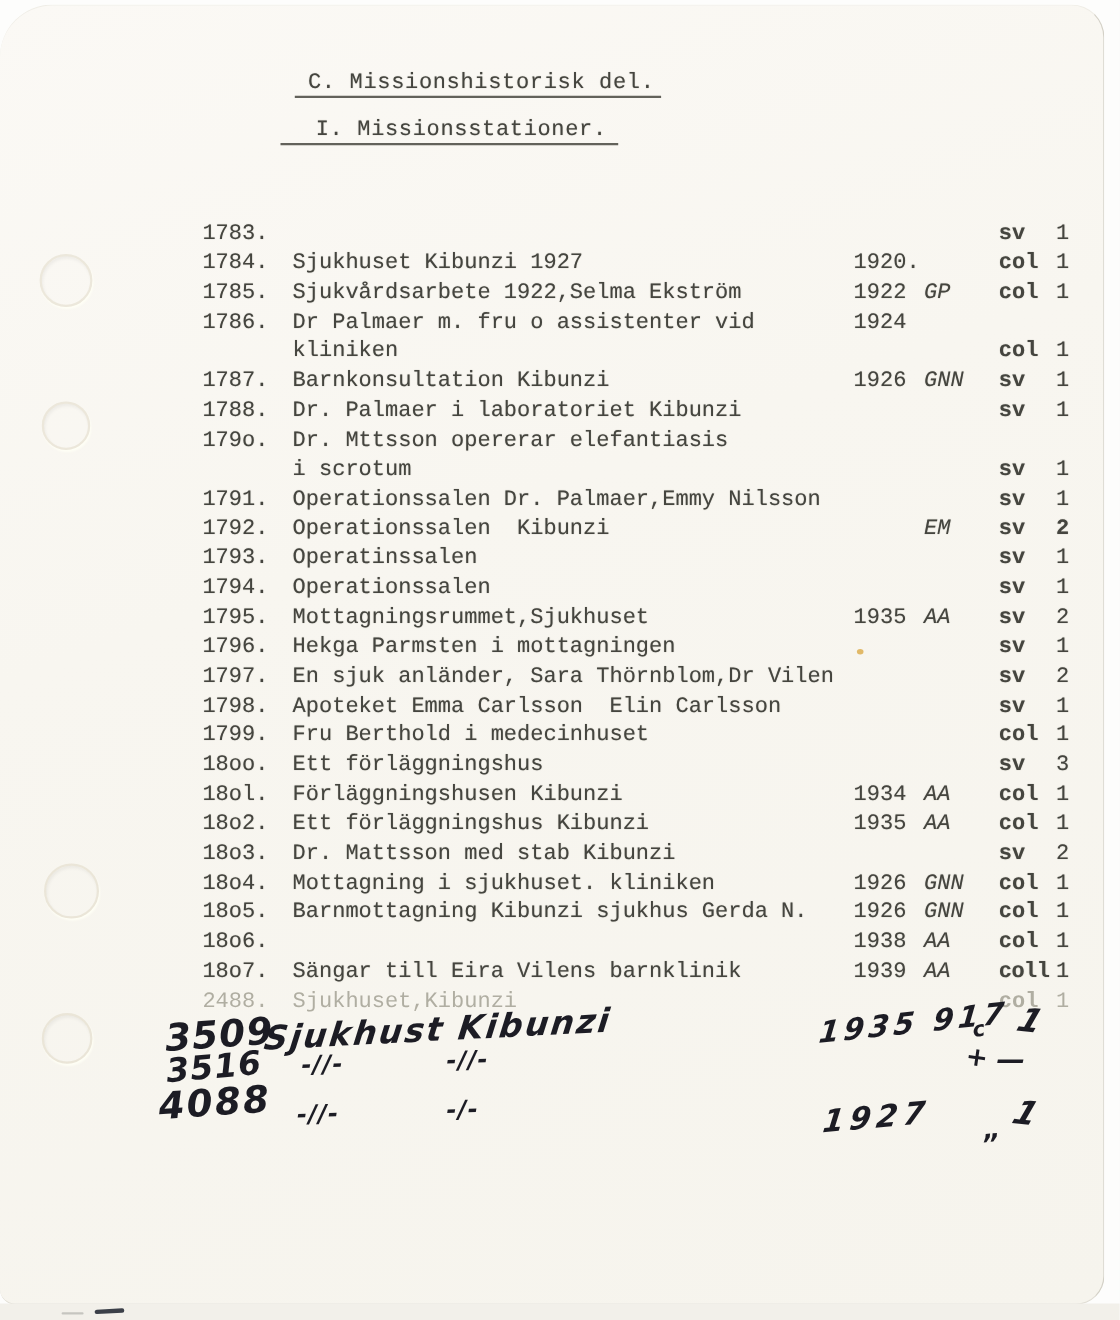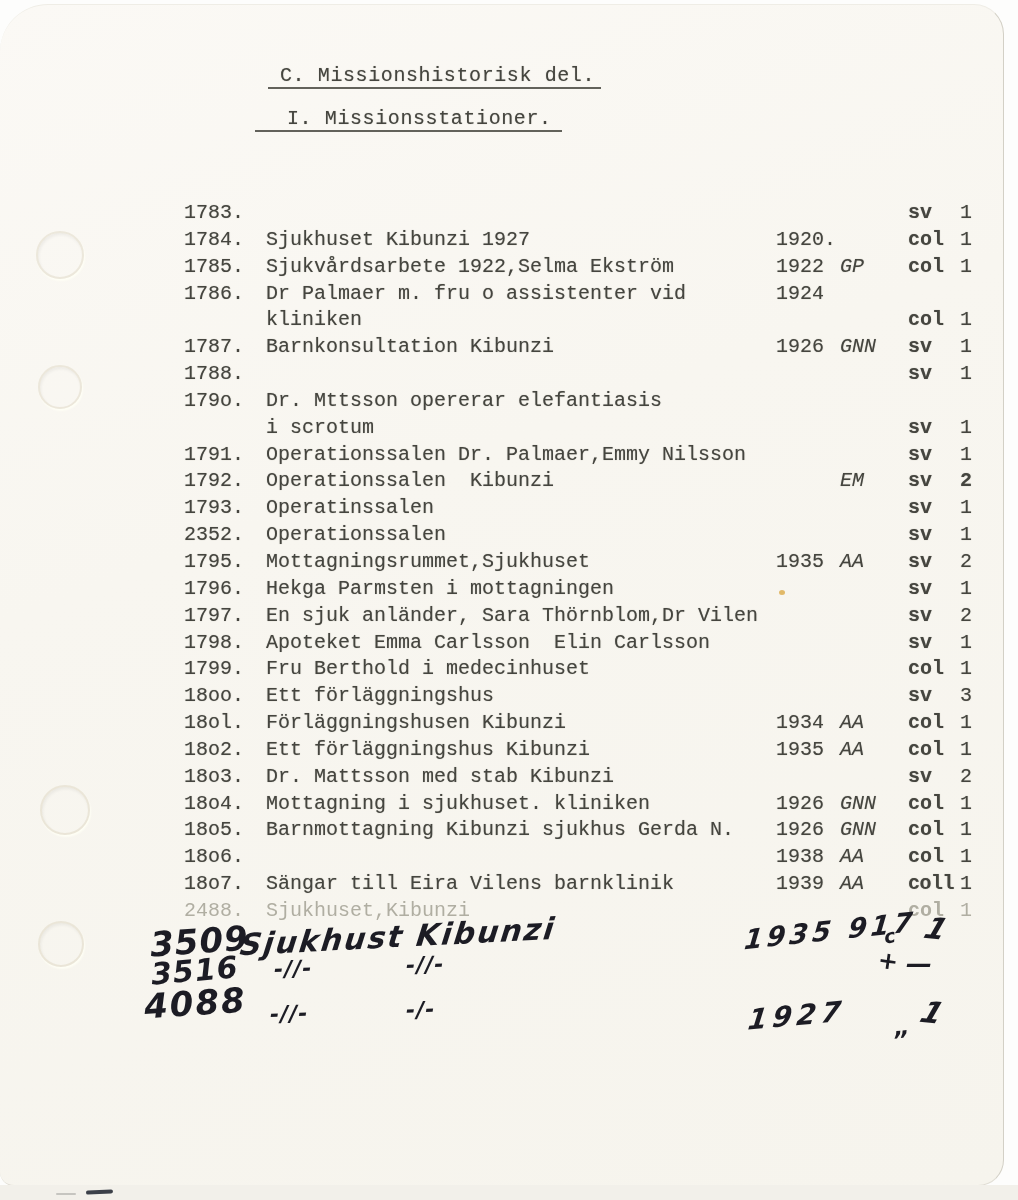--- a/index.html
+++ b/index.html
@@ -87,27 +87,27 @@
       <span>I. Missionsstationer.</span>
     </div>
 
     <div class="list typed">
         <div class="line" data-idx="0"><span class="c-num">1783.</span><span class="c-year"></span><span class="c-code"></span><span class="c-type">sv</span><span class="c-count">1</span></div>
         <div class="line" data-idx="1"><span class="c-num">1784.</span><span class="c-title">Sjukhuset Kibunzi 1927</span><span class="c-year">1920.</span><span class="c-code"></span><span class="c-type">col</span><span class="c-count">1</span></div>
         <div class="line" data-idx="2"><span class="c-num">1785.</span><span class="c-title">Sjukvårdsarbete 1922,Selma Ekström</span><span class="c-year">1922</span><span class="c-code">GP</span><span class="c-type">col</span><span class="c-count">1</span></div>
         <div class="line" data-idx="3"><span class="c-num">1786.</span><span class="c-title">Dr Palmaer m. fru o assistenter vid</span><span class="c-year">1924</span><span class="c-code"></span></div>
         <div class="line" data-idx="3"><span class="c-title">kliniken</span><span class="c-type">col</span><span class="c-count">1</span></div>
         <div class="line" data-idx="4"><span class="c-num">1787.</span><span class="c-title">Barnkonsultation Kibunzi</span><span class="c-year">1926</span><span class="c-code">GNN</span><span class="c-type">sv</span><span class="c-count">1</span></div>
-        <div class="line" data-idx="5"><span class="c-num">1788.</span><span class="c-year"></span><span class="c-code"></span><span class="c-type">sv</span><span class="c-count">1</span></div>
+        <div class="line" data-idx="5"><span class="c-num">1788.</span><span class="c-title">Dr. Palmaer i laboratoriet Kibunzi</span><span class="c-year"></span><span class="c-code"></span><span class="c-type">sv</span><span class="c-count">1</span></div>
         <div class="line" data-idx="6"><span class="c-num">179o.</span><span class="c-title">Dr. Mttsson opererar elefantiasis</span><span class="c-year"></span><span class="c-code"></span></div>
         <div class="line" data-idx="6"><span class="c-title">i scrotum</span><span class="c-type">sv</span><span class="c-count">1</span></div>
         <div class="line" data-idx="7"><span class="c-num">1791.</span><span class="c-title">Operationssalen Dr. Palmaer,Emmy Nilsson</span><span class="c-year"></span><span class="c-code"></span><span class="c-type">sv</span><span class="c-count">1</span></div>
         <div class="line" data-idx="8"><span class="c-num">1792.</span><span class="c-title">Operationssalen  Kibunzi</span><span class="c-year"></span><span class="c-code">EM</span><span class="c-type">sv</span><span class="c-count">2</span></div>
         <div class="line" data-idx="9"><span class="c-num">1793.</span><span class="c-title">Operatinssalen</span><span class="c-year"></span><span class="c-code"></span><span class="c-type">sv</span><span class="c-count">1</span></div>
-        <div class="line" data-idx="10"><span class="c-num">2352.</span><span class="c-title">Operationssalen</span><span class="c-year"></span><span class="c-code"></span><span class="c-type">sv</span><span class="c-count">1</span></div>
+        <div class="line" data-idx="10"><span class="c-num">1794.</span><span class="c-title">Operationssalen</span><span class="c-year"></span><span class="c-code"></span><span class="c-type">sv</span><span class="c-count">1</span></div>
         <div class="line" data-idx="11"><span class="c-num">1795.</span><span class="c-title">Mottagningsrummet,Sjukhuset</span><span class="c-year">1935</span><span class="c-code">AA</span><span class="c-type">sv</span><span class="c-count">2</span></div>
         <div class="line" data-idx="12"><span class="c-num">1796.</span><span class="c-title">Hekga Parmsten i mottagningen</span><span class="c-year"></span><span class="c-code"></span><span class="c-type">sv</span><span class="c-count">1</span></div>
         <div class="line" data-idx="13"><span class="c-num">1797.</span><span class="c-title">En sjuk anländer, Sara Thörnblom,Dr Vilen</span><span class="c-year"></span><span class="c-code"></span><span class="c-type">sv</span><span class="c-count">2</span></div>
         <div class="line" data-idx="14"><span class="c-num">1798.</span><span class="c-title">Apoteket Emma Carlsson  Elin Carlsson</span><span class="c-year"></span><span class="c-code"></span><span class="c-type">sv</span><span class="c-count">1</span></div>
         <div class="line" data-idx="15"><span class="c-num">1799.</span><span class="c-title">Fru Berthold i medecinhuset</span><span class="c-year"></span><span class="c-code"></span><span class="c-type">col</span><span class="c-count">1</span></div>
         <div class="line" data-idx="16"><span class="c-num">18oo.</span><span class="c-title">Ett förläggningshus</span><span class="c-year"></span><span class="c-code"></span><span class="c-type">sv</span><span class="c-count">3</span></div>
         <div class="line" data-idx="17"><span class="c-num">18ol.</span><span class="c-title">Förläggningshusen Kibunzi</span><span class="c-year">1934</span><span class="c-code">AA</span><span class="c-type">col</span><span class="c-count">1</span></div>
         <div class="line" data-idx="18"><span class="c-num">18o2.</span><span class="c-title">Ett förläggningshus Kibunzi</span><span class="c-year">1935</span><span class="c-code">AA</span><span class="c-type">col</span><span class="c-count">1</span></div>
         <div class="line" data-idx="19"><span class="c-num">18o3.</span><span class="c-title">Dr. Mattsson med stab Kibunzi</span><span class="c-year"></span><span class="c-code"></span><span class="c-type">sv</span><span class="c-count">2</span></div>
         <div class="line" data-idx="20"><span class="c-num">18o4.</span><span class="c-title">Mottagning i sjukhuset. kliniken</span><span class="c-year">1926</span><span class="c-code">GNN</span><span class="c-type">col</span><span class="c-count">1</span></div>

